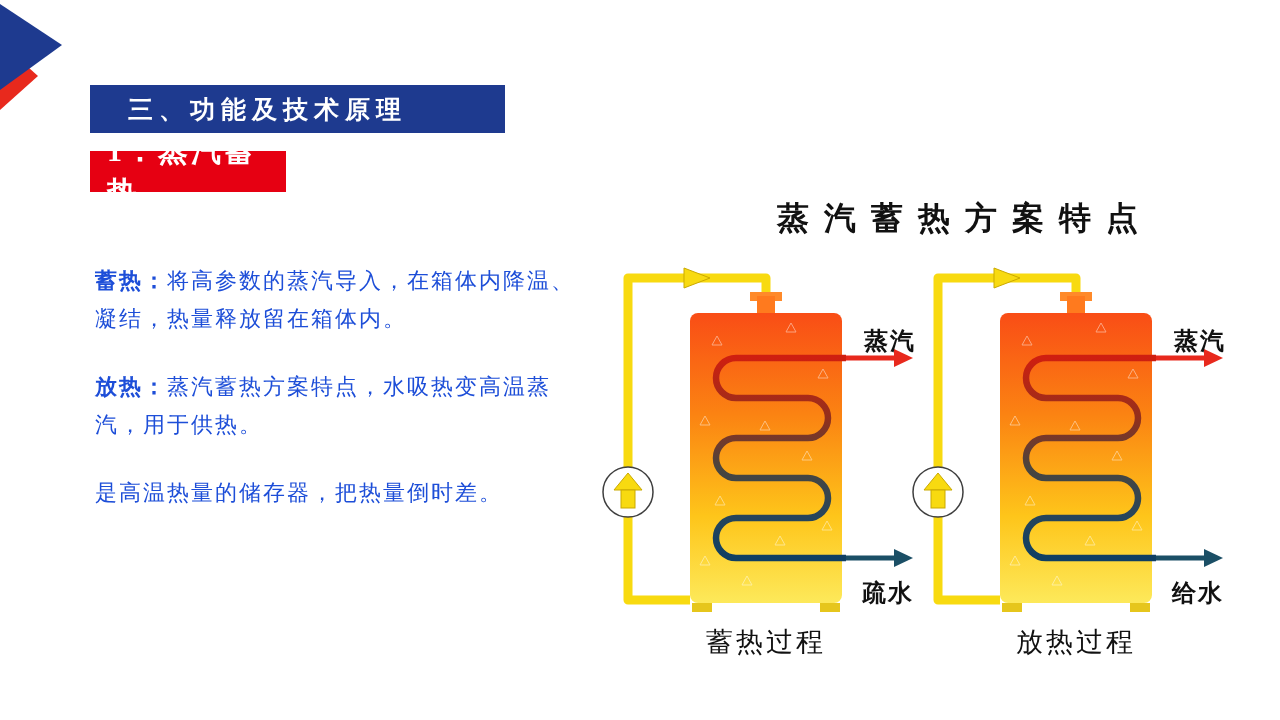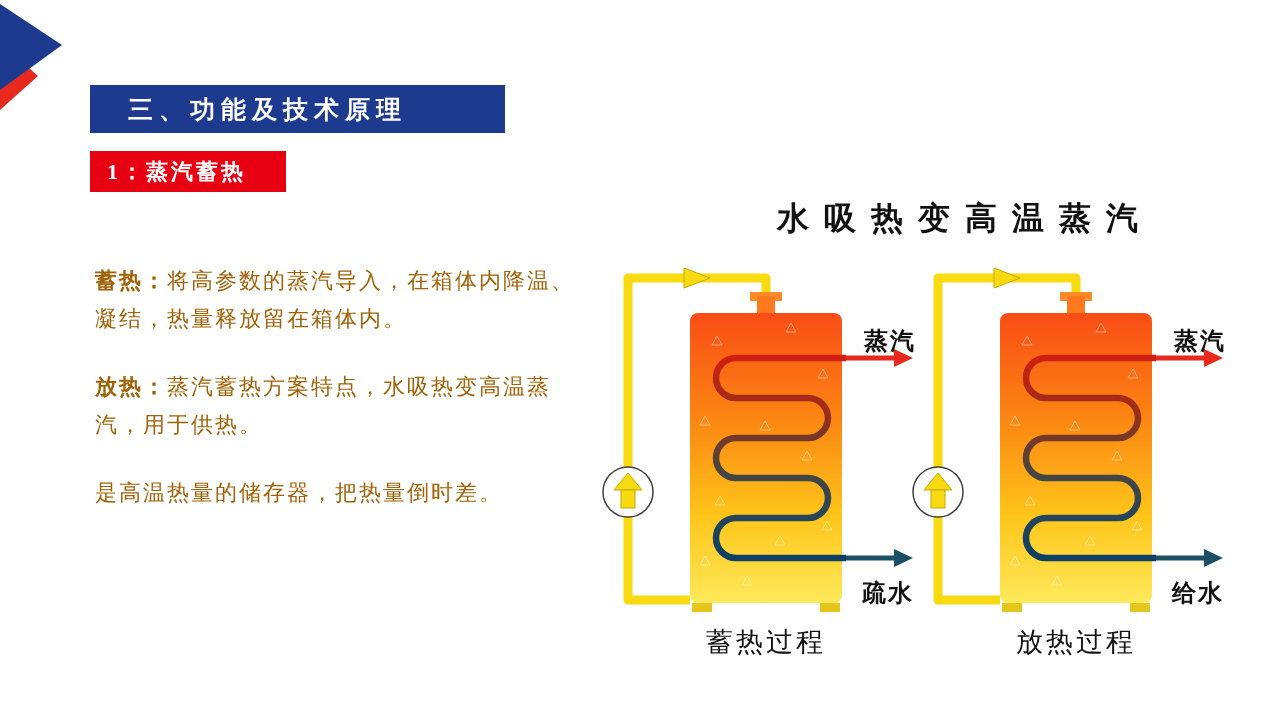--- a/index.html
+++ b/index.html
@@ -12,23 +12,23 @@
     position:absolute;left:90px;top:85px;width:415px;height:48px;
     background:#1e3a8f;display:flex;align-items:center;box-sizing:border-box;
     padding-left:38px;
   }
   .header-bar span{color:#ffffff;font-size:25px;letter-spacing:6px;font-weight:600;}
   .badge{
     position:absolute;left:90px;top:151px;width:196px;height:41px;
     background:#e60012;display:flex;align-items:center;box-sizing:border-box;
     padding-left:17px;
   }
-  .badge span{color:#ffffff;font-size:22px;letter-spacing:3px;font-weight:700;}
+  .badge span{color:#ffffff;font-size:30px;letter-spacing:3px;font-weight:700;}
   .body-text{
-    position:absolute;left:95px;top:262px;width:490px;color:#a16207;
+    position:absolute;left:95px;top:262px;width:490px;color:#1d4ed8;
     font-size:22px;letter-spacing:2px;line-height:38px;
   }
   .body-text p{margin:0 0 30px 0;}
   .body-text p:last-child{margin-bottom:2px;}
   .body-text b{font-weight:700;}
   .diagram-title{
     position:absolute;left:715px;top:200px;width:500px;text-align:center;
     font-size:32px;font-weight:700;letter-spacing:15px;color:#111111;line-height:36px;
   }
   .diagram-svg{position:absolute;left:0;top:0;}
@@ -54,21 +54,21 @@
   <div class="badge">
     <span>1：蒸汽蓄热</span>
   </div>
 
   <div class="body-text">
     <p><b>蓄热：</b><span>将高参数的蒸汽导入，在箱体内降温、凝结，热量释放留在箱体内。</span></p>
     <p><b>放热：</b><span>蒸汽蓄热方案特点，水吸热变高温蒸汽，用于供热。</span></p>
     <p><b></b><span>是高温热量的储存器，把热量倒时差。</span></p>
   </div>
 
-  <div class="diagram-title">水吸热变高温蒸汽</div>
+  <div class="diagram-title">蒸汽蓄热方案特点</div>
 
   <svg class="diagram-svg" width="1280" height="720" viewBox="0 0 1280 720">
     <defs>
       <linearGradient id="tankGrad" x1="0" y1="0" x2="0" y2="1">
         <stop offset="0" stop-color="#f94d16"></stop>
         <stop offset="0.35" stop-color="#fb8312"></stop>
         <stop offset="0.7" stop-color="#fec51a"></stop>
         <stop offset="1" stop-color="#fde95a"></stop>
       </linearGradient>
       <linearGradient id="coilGrad" x1="0" y1="0" x2="0" y2="1">

